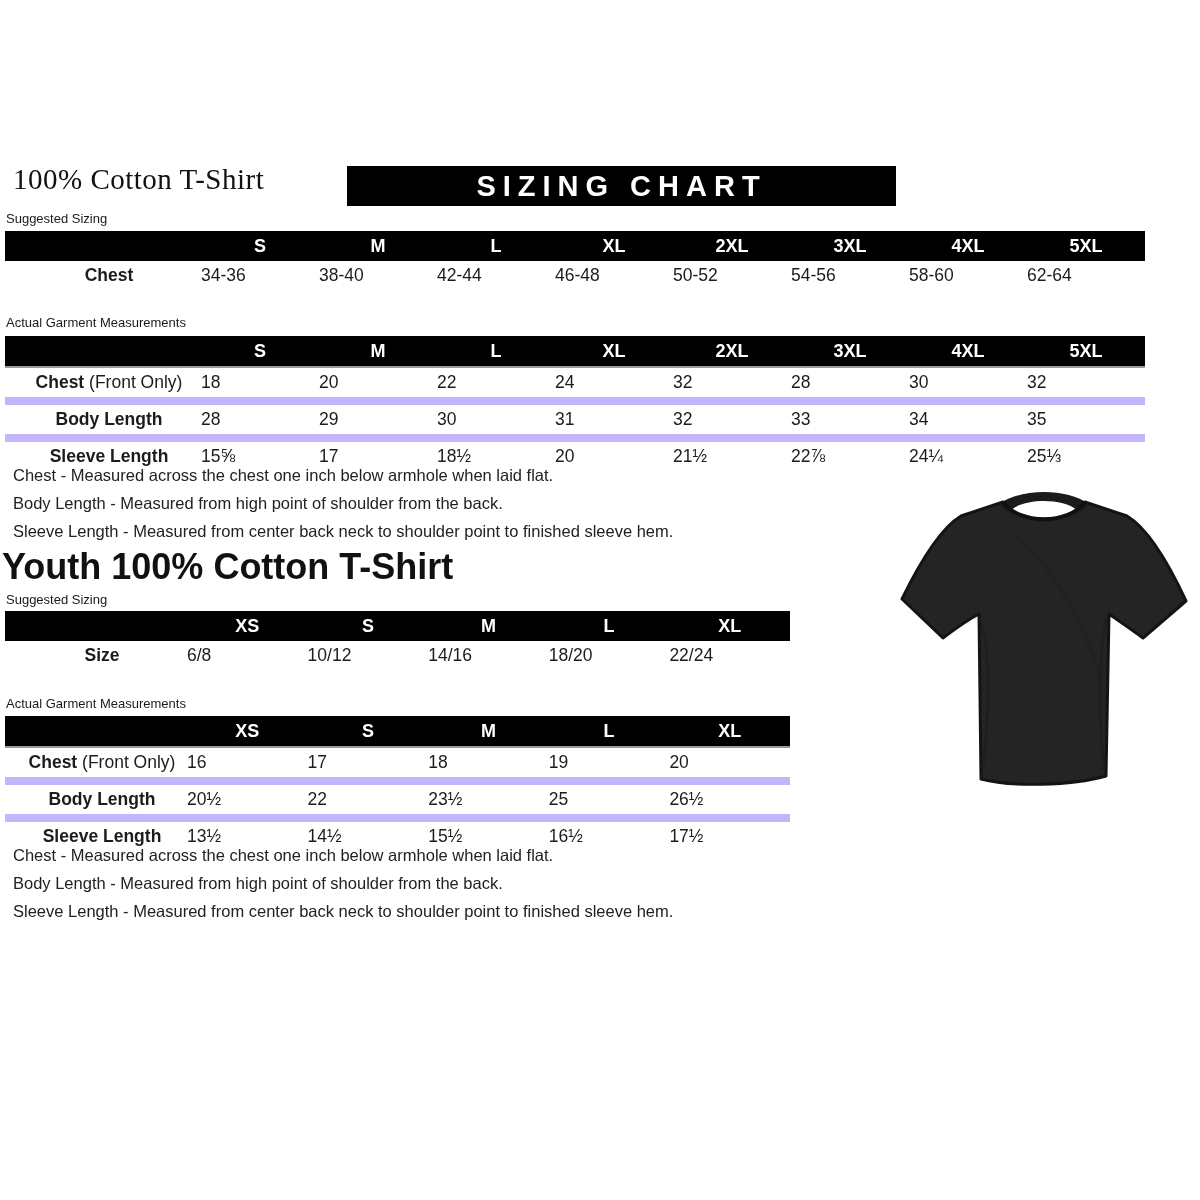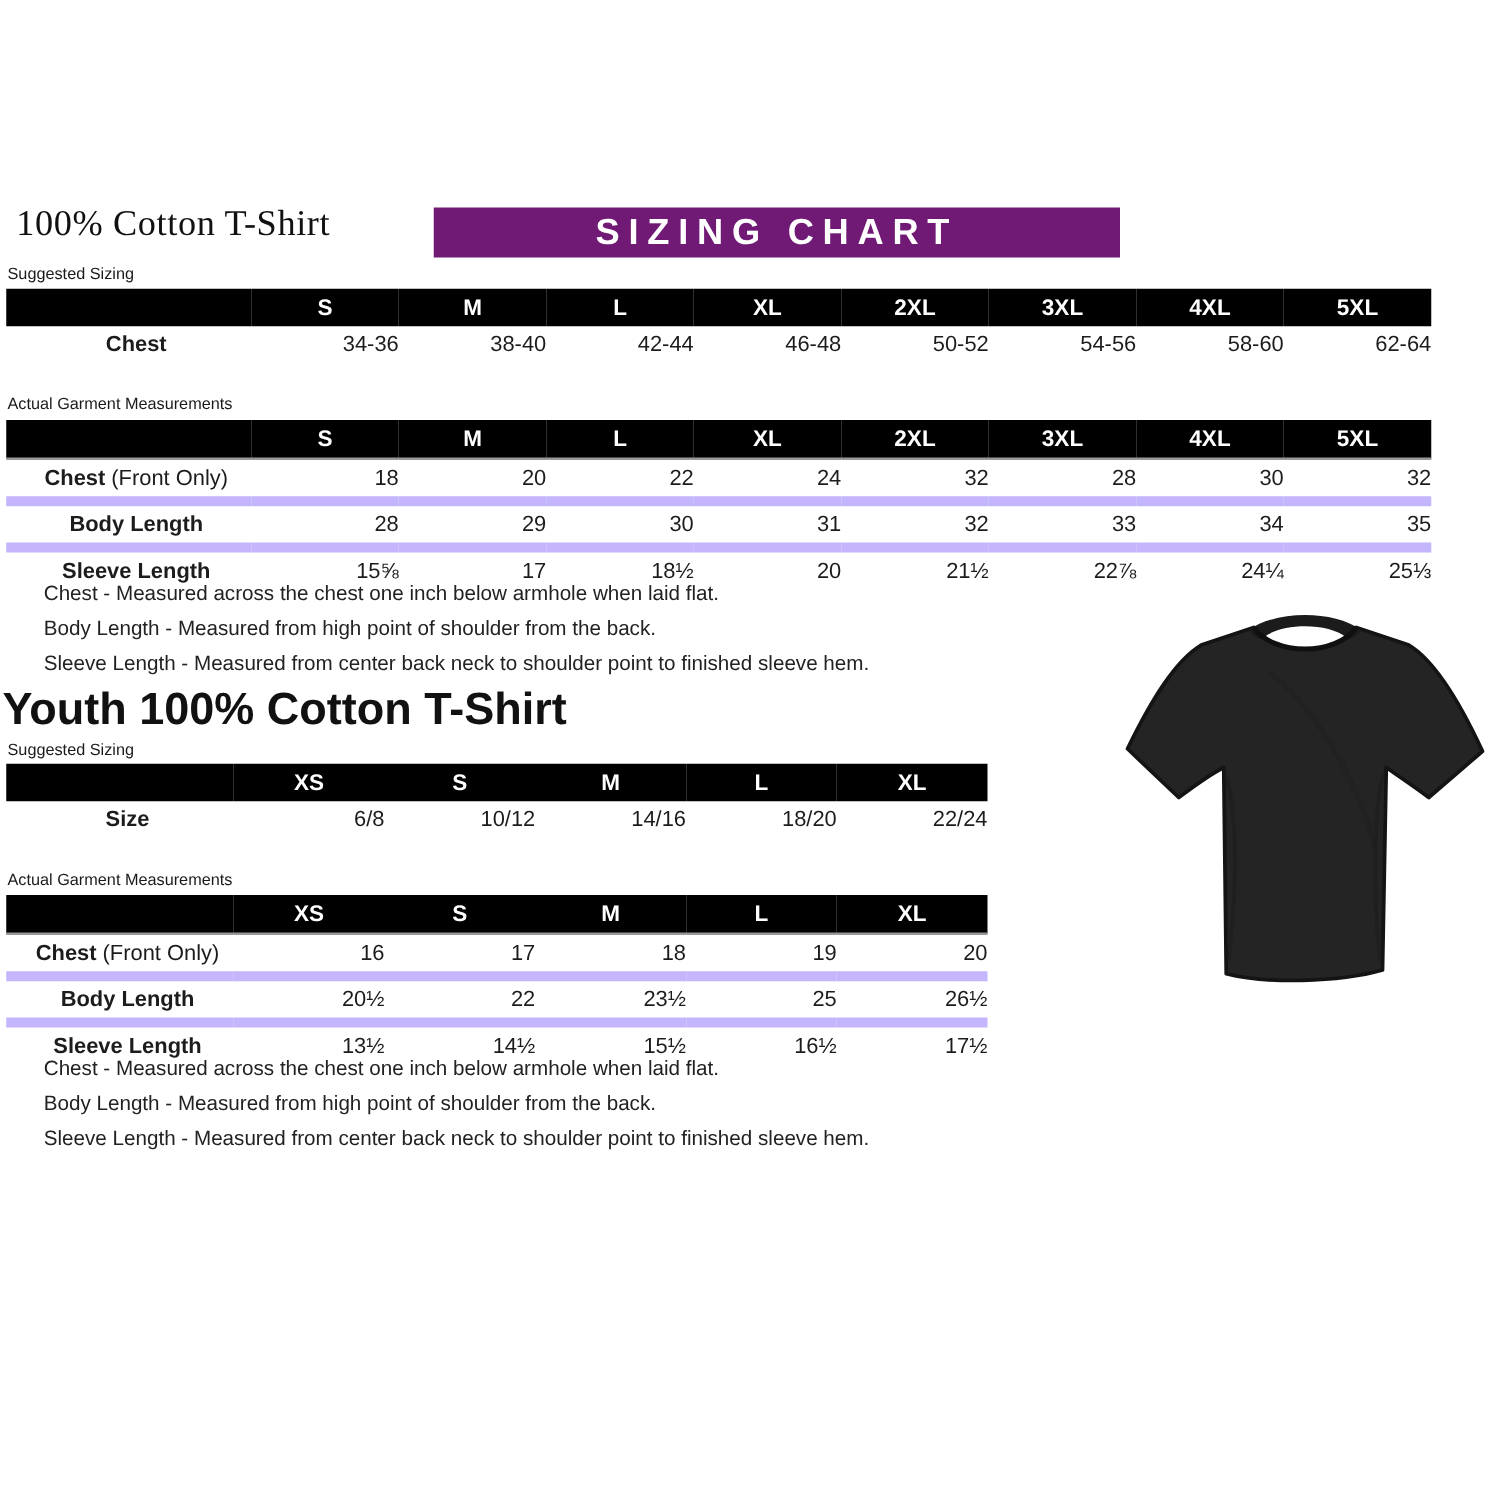--- a/index.html
+++ b/index.html
@@ -13,46 +13,46 @@
   }
   .abs{position:absolute;}
   .page-title{
     left:13px;top:163px;
     font-size:29px;font-weight:normal;color:#111;
     letter-spacing:0.5px;
     font-family:Liberation Serif, serif;
   }
   .banner{
     left:347px;top:166px;width:549px;height:40px;
-    background:#701a75;color:#fff;
+    background:#000000;color:#fff;
     display:flex;align-items:center;justify-content:center;
     font-size:29px;font-weight:bold;letter-spacing:7px;
   }
   .section-label{
     font-size:13px;color:#1a1a1a;
   }
   .youth-title{
     left:2px;top:546px;
     font-size:36px;font-weight:bold;color:#111;
   }
   table{border-collapse:collapse;table-layout:fixed;}
   table thead th{
     background:#000;color:#fff;font-weight:bold;
     font-size:18px;height:30px;text-align:center;padding:0;
   }
   table td{
-    text-align:right;font-size:17.5px;color:#1c1c1c;
+    text-align:left;font-size:17.5px;color:#1c1c1c;
     height:29px;padding:0;white-space:nowrap;
   }
   table td.rowlabel{text-align:center;padding-left:12px;}
   table td.rowlabel b{font-weight:bold;}
   table.meas tbody tr + tr td{border-top:8px solid #c4b5fd;}
   table.meas thead th{border-bottom:2px solid #999;}
   .notes div{
-    font-size:16.5px;line-height:28px;color:#222;margin-left:22px;
+    font-size:16.5px;line-height:28px;color:#222;
   }
   .tshirt-wrap{left:895px;top:478px;width:298px;height:332px;}
 </style>
 </head>
 <body>
 
 <div class="abs page-title">100% Cotton T-Shirt</div>
 <div class="abs banner">SIZING CHART</div>
 
 <div class="abs section-label" style="left:6px;top:211px;">Suggested Sizing</div>

